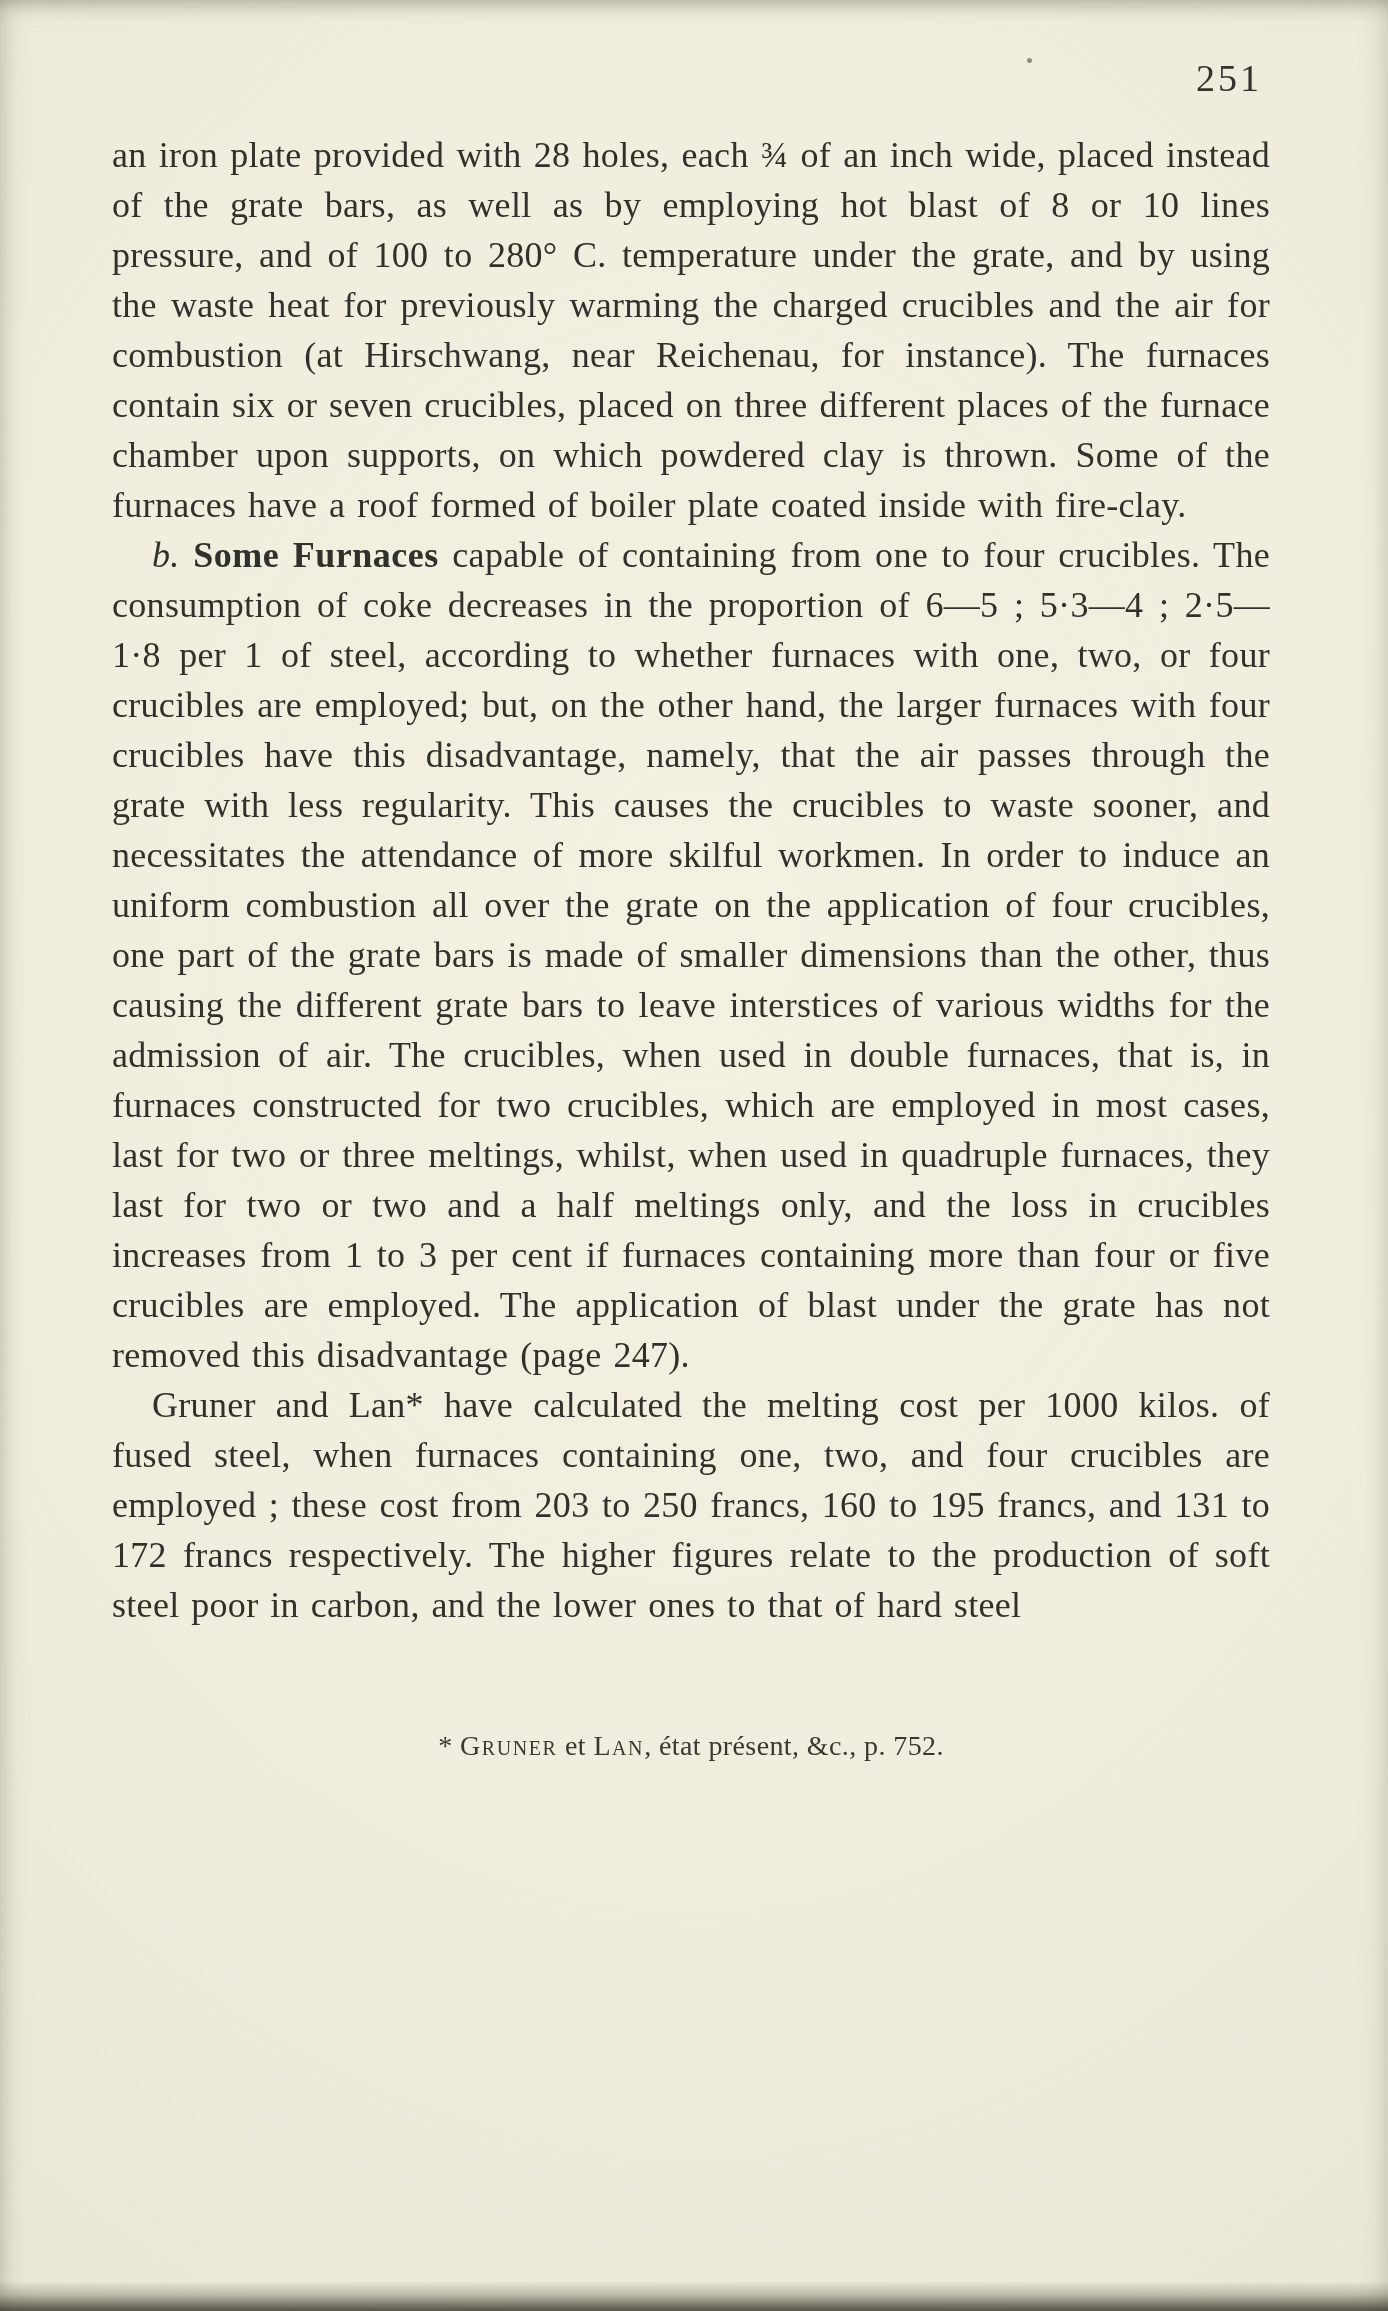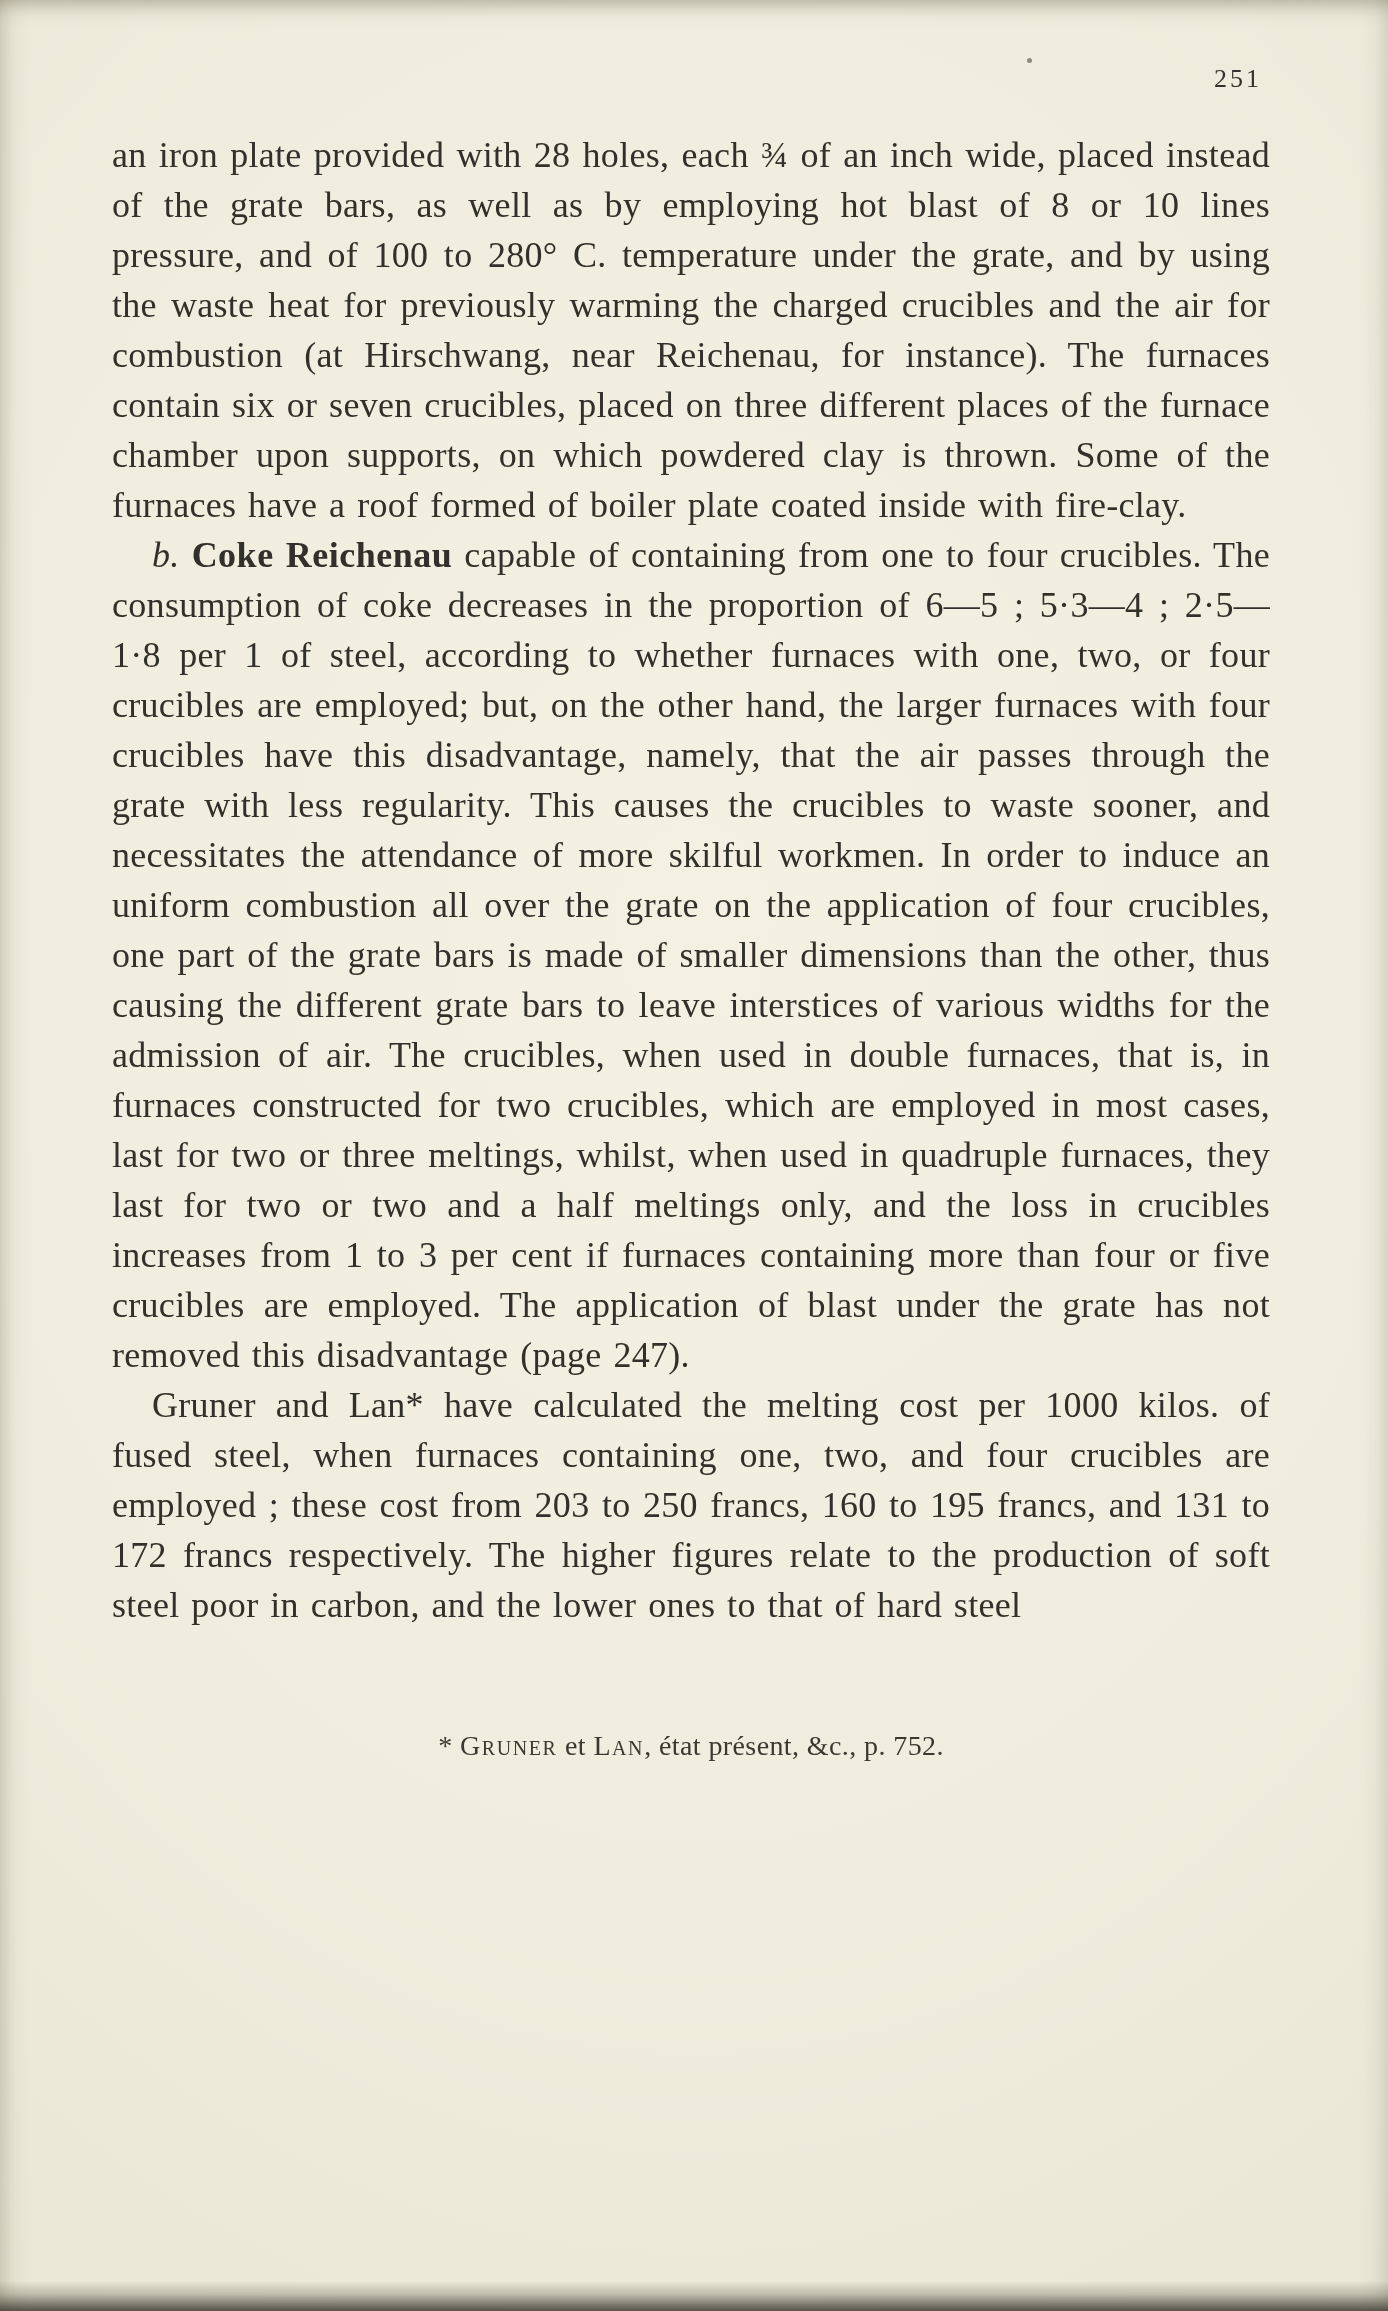--- a/index.html
+++ b/index.html
@@ -50,22 +50,22 @@
     margin: 0;
     font-size: 30px;
     font-weight: 400;
     letter-spacing: 7px;
     color: #3b3933;
     white-space: nowrap;
   }
   .page-number {
     position: absolute;
     right: 8px;
-    top: 8px;
-    font-size: 26px;
+    top: 0;
+    font-size: 38px;
     letter-spacing: 3px;
     color: #34322c;
   }
   .ink-speck {
     position: absolute;
     right: 238px;
     top: 2px;
     width: 5px;
     height: 5px;
     border-radius: 50%;
@@ -111,21 +111,21 @@
 
   <header class="page-header">
     <span class="ink-speck"></span>
     <span class="page-number">251</span>
   </header>
 
   <main class="text-block">
     <p class="para">an iron plate provided with 28 holes, each ¾ of an inch wide, placed instead of the grate bars, as well as by employing hot blast of 8 or 10 lines pressure, and of 100 to 280° C. temperature under the grate, and by using the waste heat for previously warming the charged crucibles and the air for combustion (at Hirschwang, near Reichenau, for instance). The furnaces contain six or seven crucibles, placed on three different places of the furnace chamber upon supports, on which powdered clay is thrown. Some of the furnaces have a roof formed of boiler plate coated inside with fire-clay.</p>
 
     <p class="para indented"><span class="section-letter">b.</span>
-      <span class="section-heading">Coke Reichenau</span>
+      <span class="section-heading">Some Furnaces</span>
       <span>capable of containing from one to four crucibles. The consumption of coke decreases in the proportion of 6—5 ; 5·3—4 ; 2·5—1·8 per 1 of steel, according to whether furnaces with one, two, or four crucibles are employed; but, on the other hand, the larger furnaces with four crucibles have this disadvantage, namely, that the air passes through the grate with less regularity. This causes the crucibles to waste sooner, and necessitates the attendance of more skilful workmen. In order to induce an uniform combustion all over the grate on the application of four crucibles, one part of the grate bars is made of smaller dimensions than the other, thus causing the different grate bars to leave interstices of various widths for the admission of air. The crucibles, when used in double furnaces, that is, in furnaces constructed for two crucibles, which are employed in most cases, last for two or three meltings, whilst, when used in quadruple furnaces, they last for two or two and a half meltings only, and the loss in crucibles increases from 1 to 3 per cent if furnaces containing more than four or five crucibles are employed. The application of blast under the grate has not removed this disadvantage (page 247).</span></p>
 
     <p class="para indented">Gruner and Lan* have calculated the melting cost per 1000 kilos. of fused steel, when furnaces containing one, two, and four crucibles are employed ; these cost from 203 to 250 francs, 160 to 195 francs, and 131 to 172 francs respectively. The higher figures relate to the production of soft steel poor in carbon, and the lower ones to that of hard steel</p>
   </main>
 
   <footer class="footnote"><span>* </span><span class="smallcaps">Gruner</span><span> et </span><span class="smallcaps">Lan</span><span>, état présent, &amp;c., p. 752.</span></footer>
 
 </div>
 
 </body></html>

